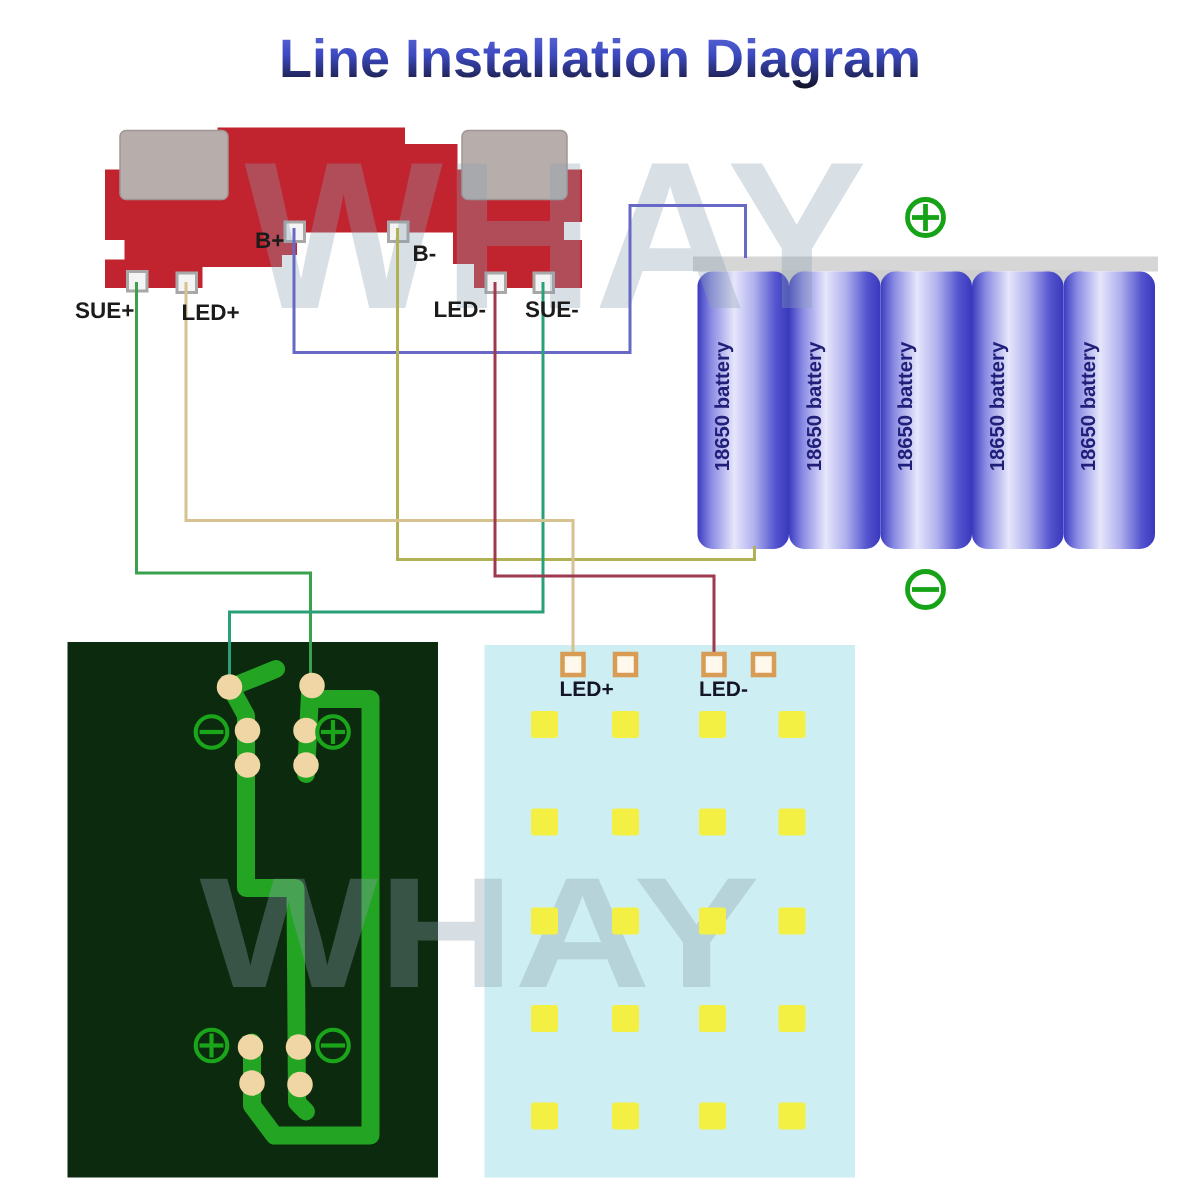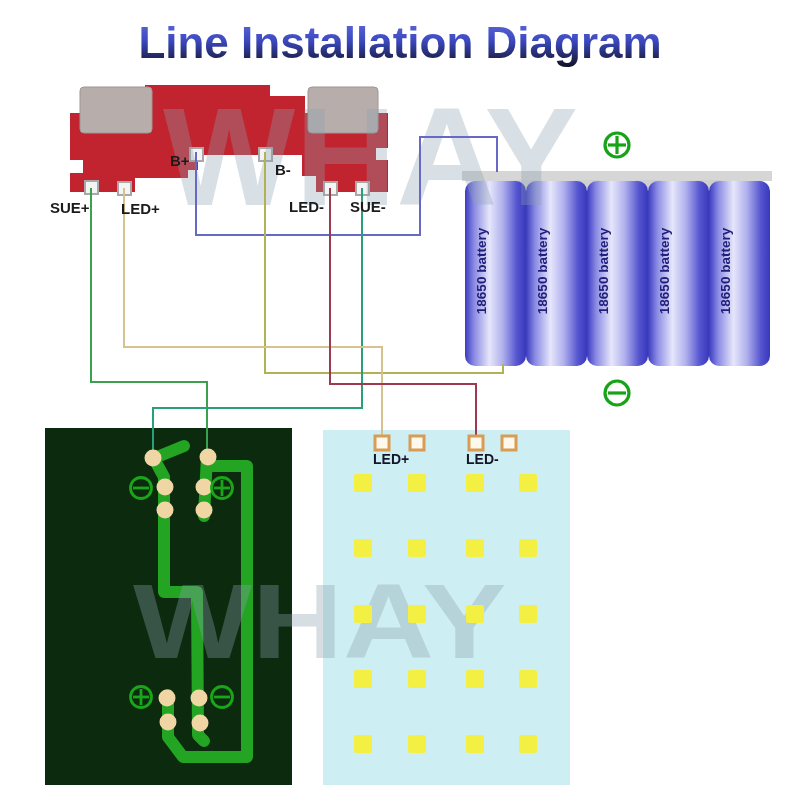--- a/index.html
+++ b/index.html
@@ -1,21 +1,21 @@
 <!DOCTYPE html>
 <html><head>
 <meta charset="utf-8">
 <style>
   html,body{margin:0;padding:0;background:#fff;width:800px;height:800px;overflow:hidden;}
   #stage{position:relative;width:800px;height:800px;background:#fff;
          font-family:"Liberation Sans","DejaVu Sans",sans-serif;}
   #stage > svg{position:absolute;left:0;top:0;}
   .title{
     position:absolute;left:0;top:18px;width:800px;text-align:center;
-    font-size:44px;font-weight:bold;letter-spacing:0px;
+    font-size:36px;font-weight:bold;letter-spacing:0px;
     background:linear-gradient(180deg,#5e6ad8 5%,#3c49c0 45%,#10101e 100%);
     -webkit-background-clip:text;background-clip:text;
     color:transparent;
   }
   .lbl{position:absolute;font-size:15px;font-weight:bold;color:#1b1b1b;white-space:nowrap;}
   .lbl.small{font-size:14px;color:#15152a;}
   .cell-label{
     position:absolute;width:150px;height:18px;line-height:18px;text-align:center;
     font-size:13.5px;font-weight:bold;color:#20207a;
     transform:rotate(-90deg);white-space:nowrap;

